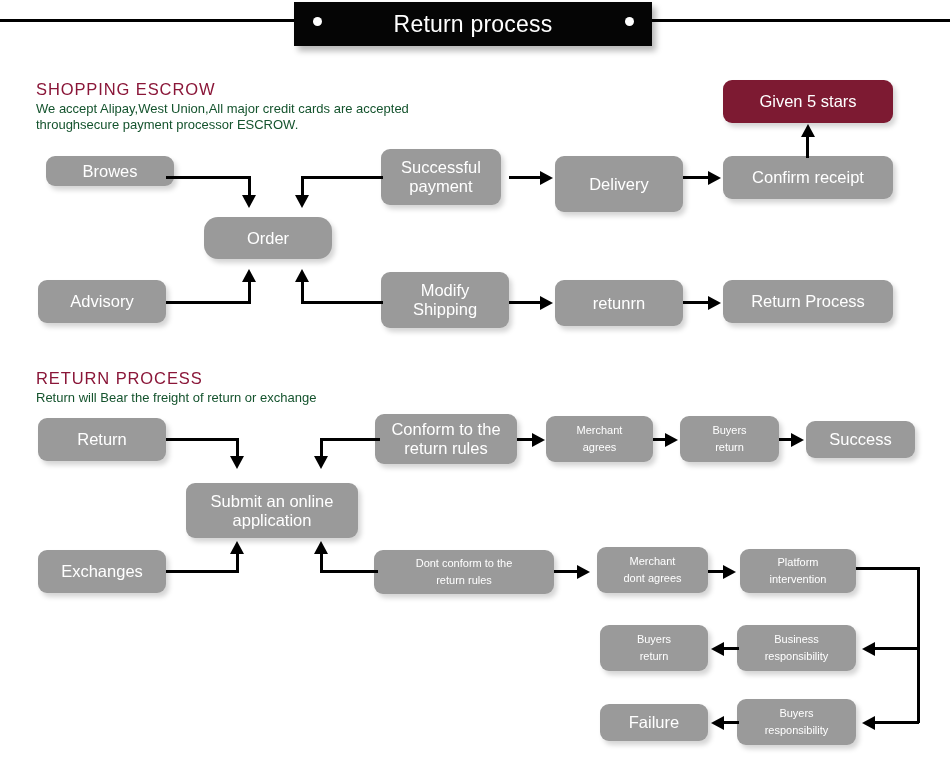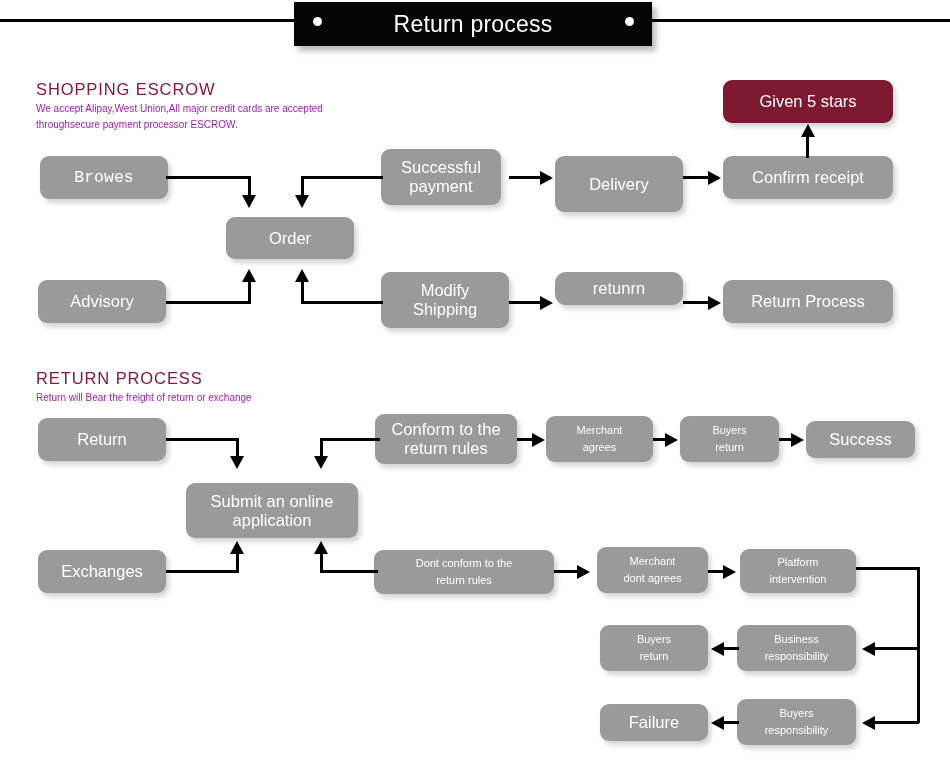--- a/index.html
+++ b/index.html
@@ -58,22 +58,22 @@
   
   .section-title {
     position: absolute;
     color: #8a1638;
     font-size: 16.5px;
     letter-spacing: 0.9px;
     white-space: nowrap;
   }
   .section-sub {
     position: absolute;
-    color: #a21caf;
-    font-size: 10px;
+    color: #14532d;
+    font-size: 13px;
     line-height: 16px;
     white-space: pre-line;
   }
   #shopping-title { left: 36px; top: 80px; }
   #shopping-sub   { left: 36px; top: 101px; }
   #return-title   { left: 36px; top: 369px; }
   #return-sub     { left: 36px; top: 390px; }
 
   
   .node {
@@ -136,39 +136,39 @@
   <div id="header-plate"></div>
   <div id="header-title">Return process</div>
   <div class="hdr-dot" id="hdr-dot-left"></div>
   <div class="hdr-dot" id="hdr-dot-right"></div>
 </div>
 
 <div class="section-title" id="shopping-title">SHOPPING ESCROW</div>
 <div class="section-sub" id="shopping-sub">We accept Alipay,West Union,All major credit cards are accepted
 throughsecure payment processor ESCROW.</div>
 
-<div class="node" style="left:40px; top:156px; width:128px; height:43px;font-family:Liberation Mono, monospace;">Browes</div>
-
-<div class="node" style="left:226px; top:217px; width:128px; height:42px;">Order</div>
+<div class="node" style="left:46px; top:156px; width:128px; height:30px;">Browes</div>
+
+<div class="node" style="left:204px; top:217px; width:128px; height:42px;border-radius:14px;">Order</div>
 
 <div class="node" style="left:381px; top:149px; width:120px; height:56px;">Successful
 payment</div>
 
 <div class="node" style="left:555px; top:156px; width:128px; height:56px;">Delivery</div>
 
 <div class="node" style="left:723px; top:156px; width:170px; height:43px;">Confirm receipt</div>
 
 <div class="node accent" style="left:723px; top:80px; width:170px; height:43px;">Given 5 stars</div>
 
 <div class="node" style="left:38px; top:280px; width:128px; height:43px;">Advisory</div>
 
 <div class="node" style="left:381px; top:272px; width:128px; height:56px;">Modify
 Shipping</div>
 
-<div class="node" style="left:555px; top:272px; width:128px; height:33px;border-radius:11px;">retunrn</div>
+<div class="node" style="left:555px; top:280px; width:128px; height:46px;">retunrn</div>
 
 <div class="node" style="left:723px; top:280px; width:170px; height:43px;">Return Process</div>
 
 <div class="hline" style="left:166px; top:176px; width:85px;"></div>
 <div class="vline" style="left:248px; top:176px; height:22px;"></div>
 <div class="arrow down" style="left:242px; top:195px;"></div>
 
 <div class="hline" style="left:301px; top:176px; width:82px;"></div>
 <div class="vline" style="left:301px; top:176px; height:22px;"></div>
 <div class="arrow down" style="left:295px; top:195px;"></div>

